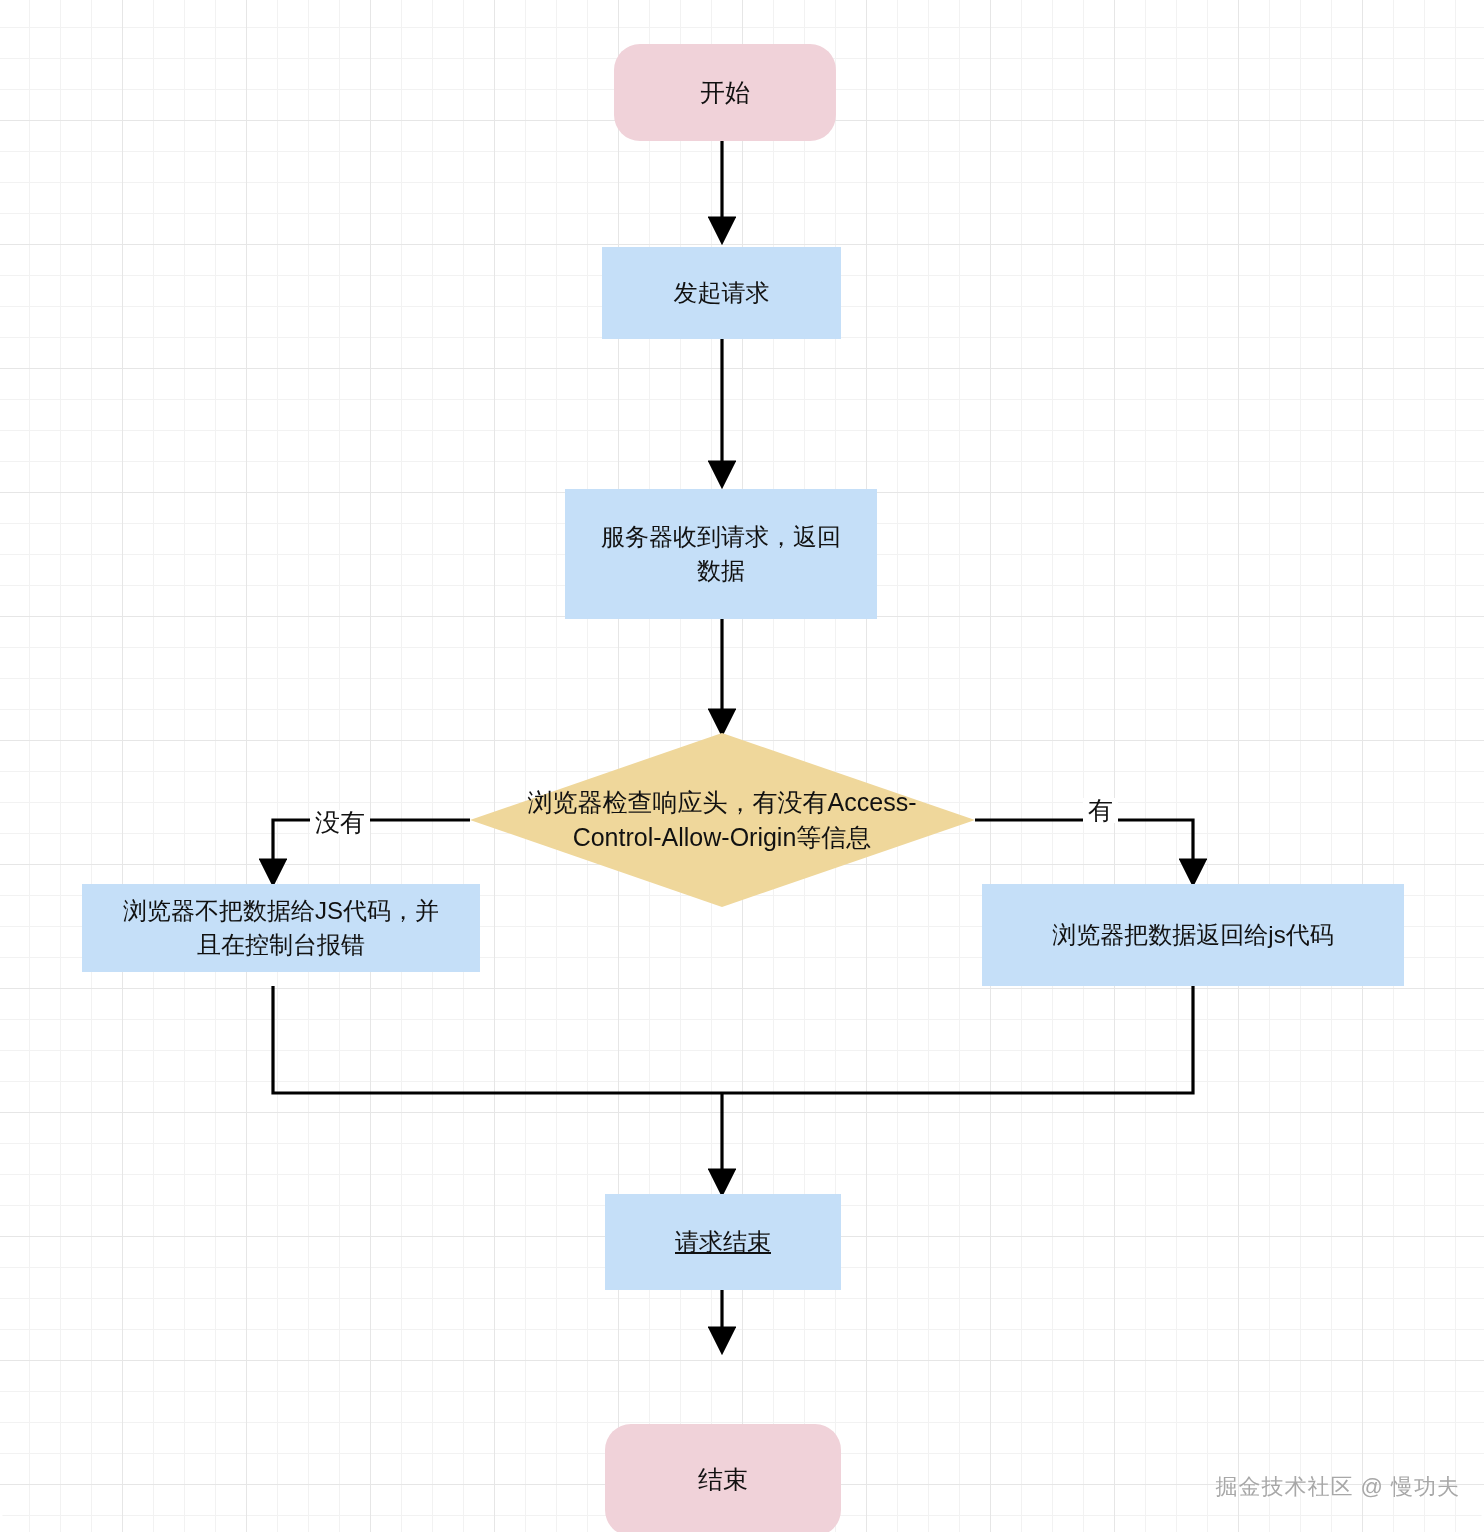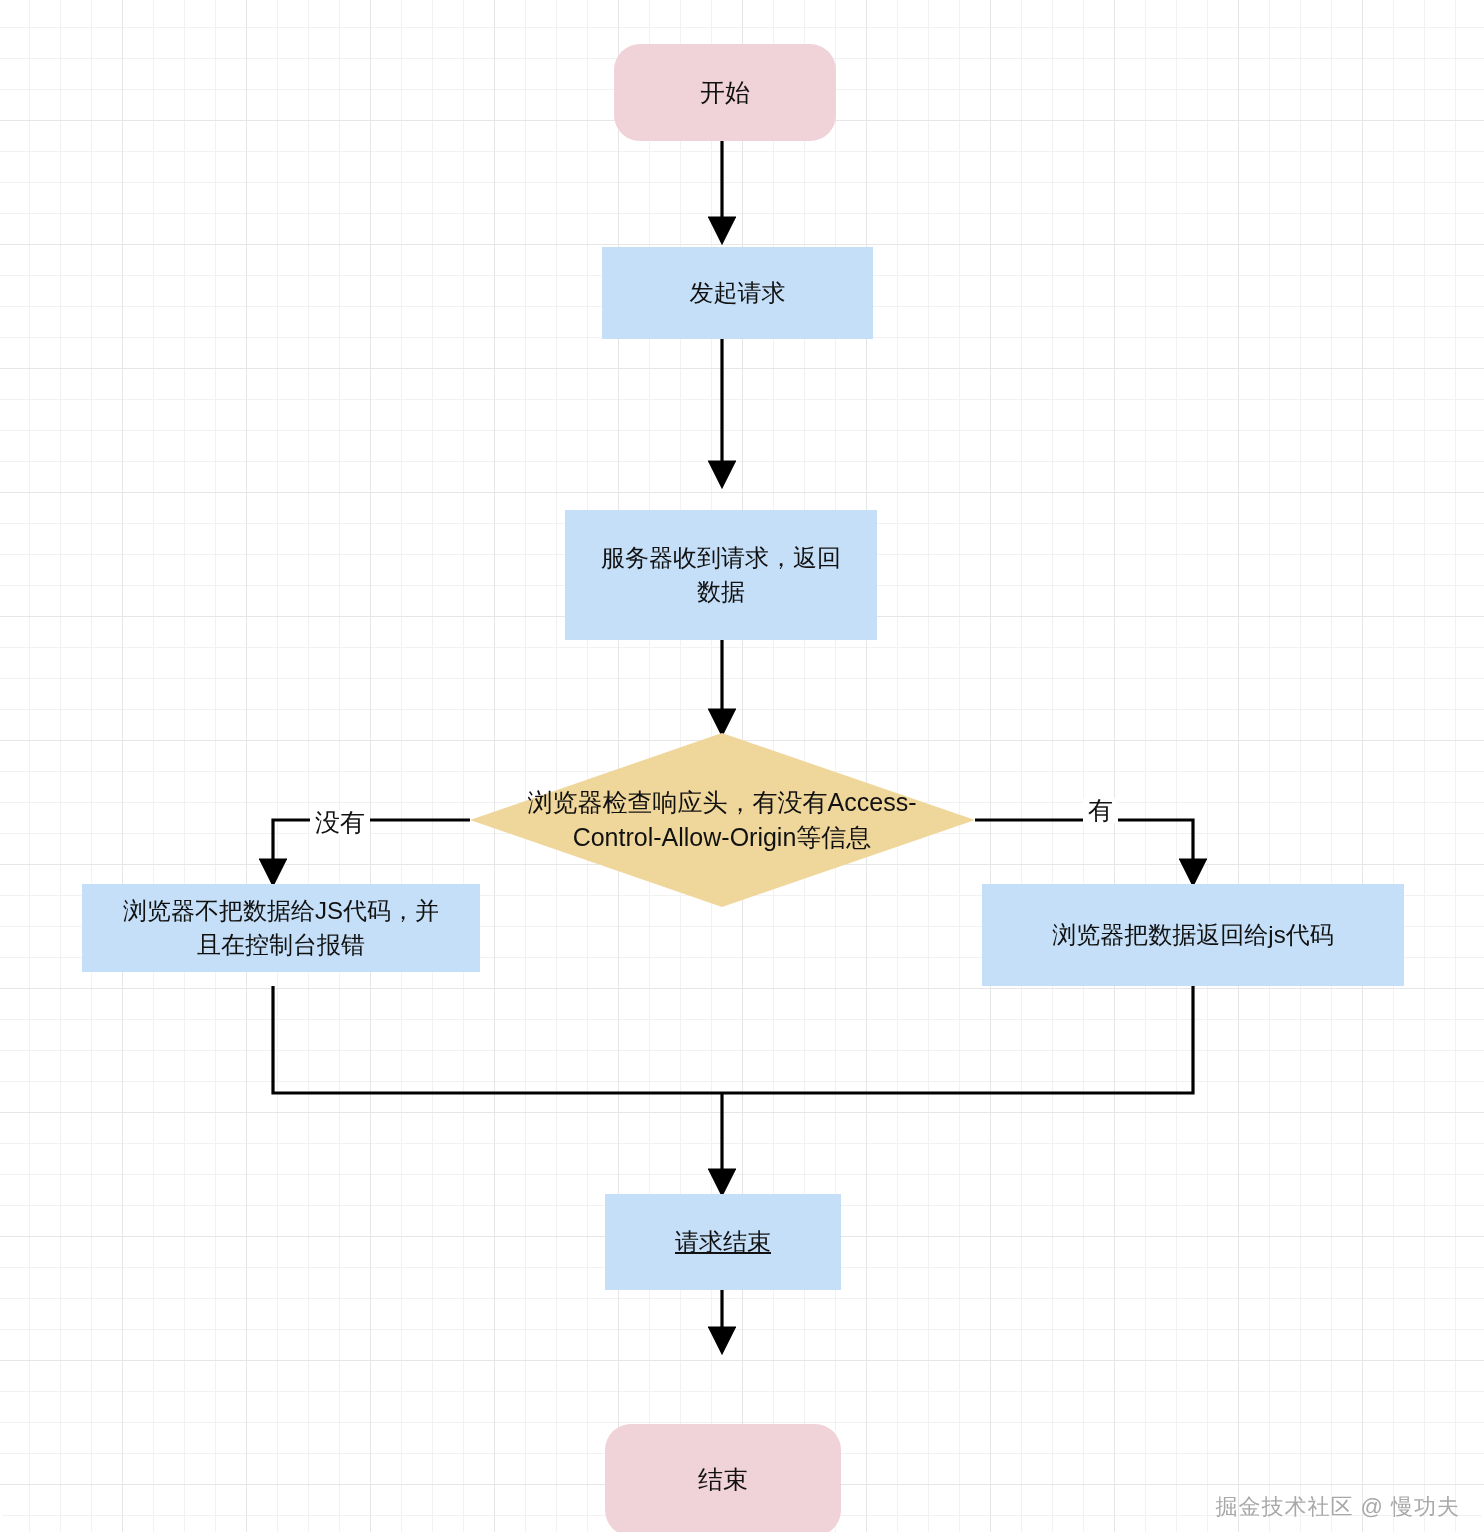--- a/index.html
+++ b/index.html
@@ -71,21 +71,20 @@
     z-index: 4;
   }
   .watermark {
     position: absolute;
     right: 24px;
     top: 1472px;
     font-size: 22px;
     color: #a8a8a8;
     letter-spacing: 1px;
     white-space: nowrap;
-    margin-top: 20px;
   }
 </style>
 </head>
 <body>
 
 <div id="canvas">
 
   <svg class="layer" viewBox="0 0 1484 1532">
     <defs>
       <marker id="arrow" viewBox="0 0 12 12" refX="9" refY="6" markerWidth="9" markerHeight="9" orient="auto-start-reverse">
@@ -111,25 +110,25 @@
 
     <path d="M 722 1290 L 722 1348" stroke="#000000" stroke-width="3.2" fill="none" marker-end="url(#arrow)"></path>
 
     <polygon points="722,733 975,820 722,907 470,820" fill="#efd79b"></polygon>
   </svg>
 
   <div class="node node-terminator" style="left:614px; top:44px; width:222px; height:97px;">
     <span>开始</span>
   </div>
 
-  <div class="node node-process" style="left:602px; top:247px; width:271px; height:92px;">
+  <div class="node node-process" style="left:602px; top:247px; width:239px; height:92px;">
     <span>发起请求</span>
   </div>
 
-  <div class="node node-process" style="left:565px; top:489px; width:312px; height:130px;margin-top:21px;">
+  <div class="node node-process" style="left:565px; top:489px; width:312px; height:130px;">
     <span>服务器收到请求，返回
 数据</span>
   </div>
 
   <div class="node node-decision-text" style="left:452px; top:778px; width:540px; height:84px;">
     <span>浏览器检查响应头，有没有Access-
 Control-Allow-Origin等信息</span>
   </div>
 
   <div class="node node-process" style="left:82px; top:884px; width:398px; height:88px;">

